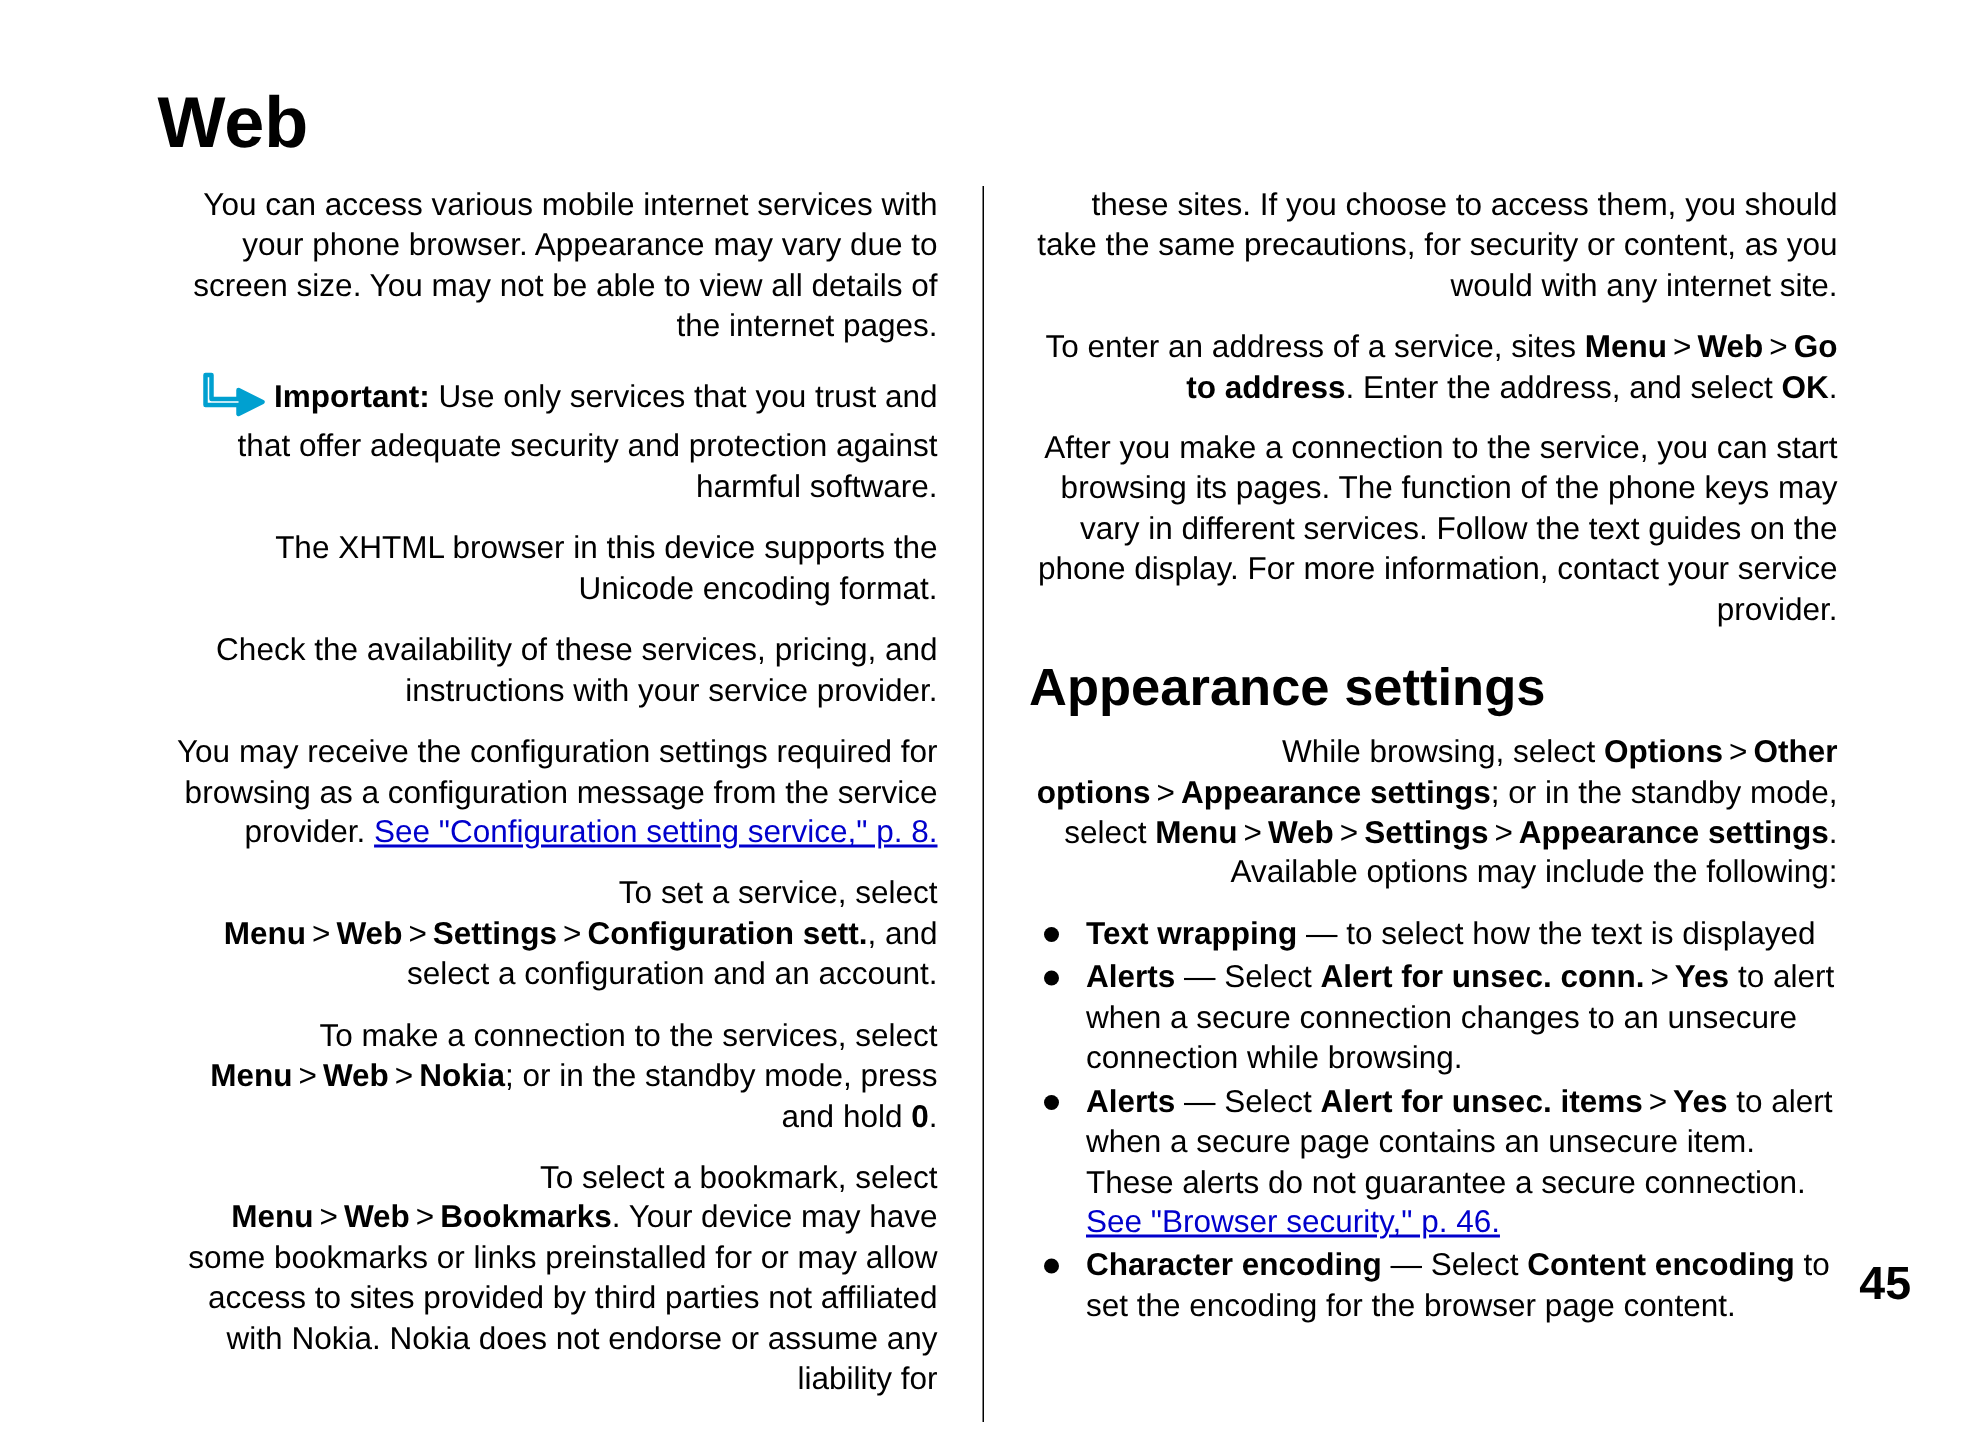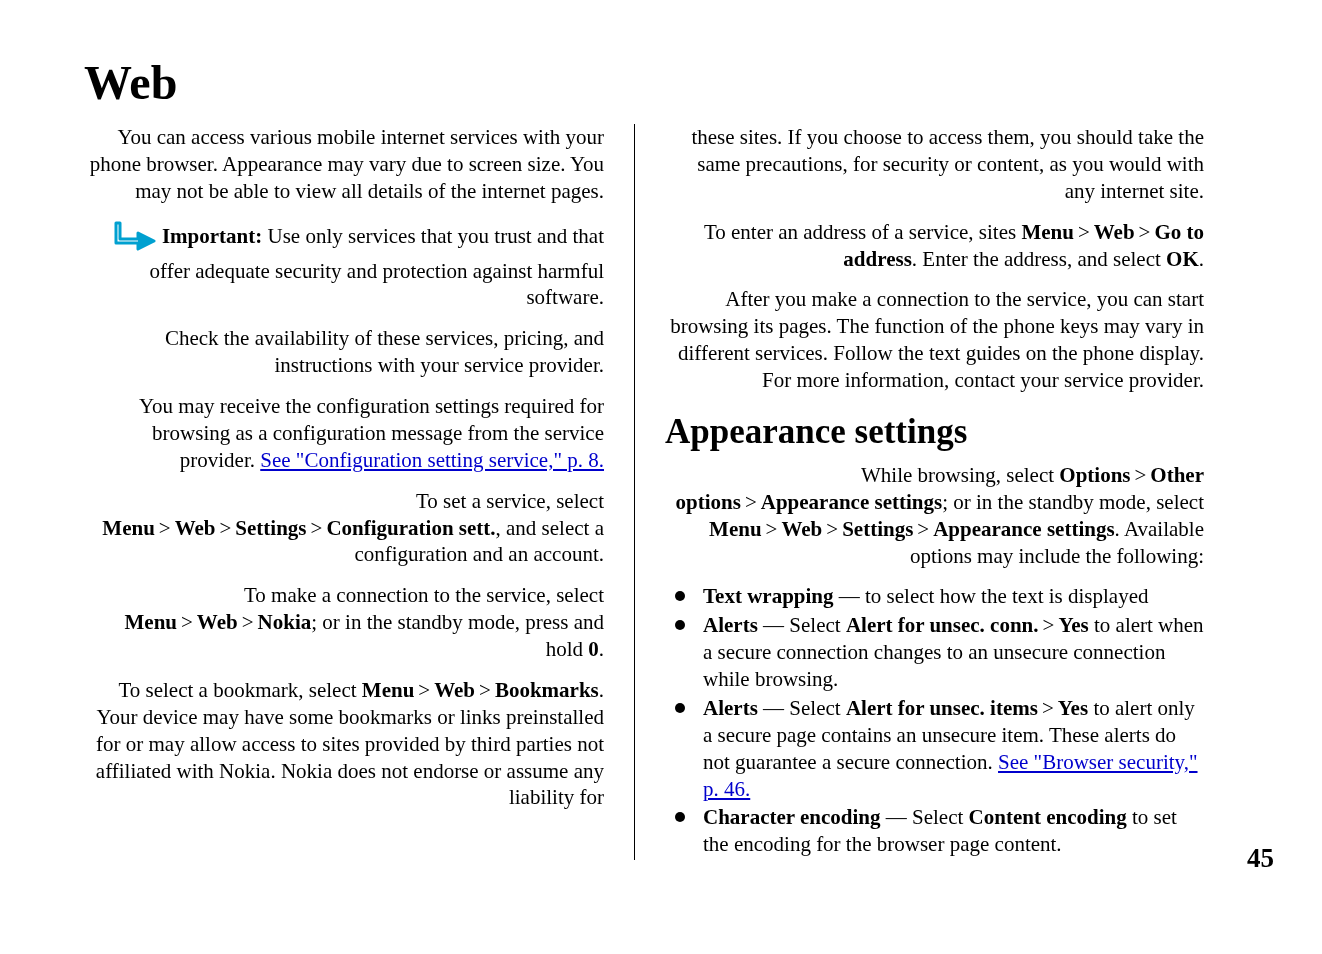--- a/index.html
+++ b/index.html
@@ -5,23 +5,22 @@
   * { margin: 0; padding: 0; box-sizing: border-box; }
   body {
     width: 1322px;
     height: 954px;
     background: #fff;
     font-family: "Segoe UI", "Helvetica Neue", Arial, sans-serif;
     color: #000;
     position: relative;
   }
   .page {
-    padding: 55px 100px 0 84px;
+    padding: 55px 100px 0 105px;
     height: 100%;
-    font-family: Liberation Serif, serif;
   }
   h1 {
     font-size: 48px;
     font-weight: 700;
     margin-bottom: 14px;
   }
   .columns {
     display: flex;
     gap: 0;
   }
@@ -76,21 +75,21 @@
     top: 8px;
     width: 10px;
     height: 10px;
     background: #000;
     border-radius: 50%;
   }
   .pagenum {
     position: absolute;
     right: 48px;
     bottom: 80px;
-    font-size: 27px;
+    font-size: 31px;
     font-weight: 700;
     margin-left: 48px;
   }
   .gt { margin: 0 4px; }
 </style>
 </head>
 <body>
 
 <div class="page">
   <h1>Web</h1>
@@ -103,34 +102,35 @@
 
       <p>
         <span class="icon-wrap">
           <svg width="46" height="32" viewBox="0 0 46 32">
             <path d="M6 4 L6 20 L24 20 L24 14 L40 22 L24 30 L24 24 L2 24 L2 4 Z" fill="none" stroke="#00a0d0" stroke-width="3" stroke-linejoin="round"></path>
             <path d="M24 14 L40 22 L24 30 Z" fill="#00a0d0"></path>
           </svg>
         </span><strong>Important:</strong><span>  Use only services that you trust and that offer adequate security and protection against harmful software.</span>
       </p>
 
+      <p>The XHTML browser in this device supports the Unicode encoding format.</p>
 
       <p>Check the availability of these services, pricing, and instructions with your service provider.</p>
 
       <p>
         <span>You may receive the configuration settings required for browsing as a configuration message from the service provider. </span><a class="link">See "Configuration setting service," p. 8.</a>
       </p>
 
       <p>
         <span>To set a service, select </span><strong>Menu</strong><span class="gt">&gt;</span><strong>Web</strong><span class="gt">&gt;</span><strong>Settings</strong><span class="gt">&gt;</span><strong>Configuration sett.</strong><span>, and select a configuration and an account.</span>
       </p>
 
 
       <p>
-        <span>To make a connection to the service, select </span><strong>Menu</strong><span class="gt">&gt;</span><strong>Web</strong><span class="gt">&gt;</span><strong>Nokia</strong><span>; or in the standby mode, press and hold </span><strong>0</strong><span>.</span>
+        <span>To make a connection to the services, select </span><strong>Menu</strong><span class="gt">&gt;</span><strong>Web</strong><span class="gt">&gt;</span><strong>Nokia</strong><span>; or in the standby mode, press and hold </span><strong>0</strong><span>.</span>
       </p>
 
       <p>
         <span>To select a bookmark, select </span><strong>Menu</strong><span class="gt">&gt;</span><strong>Web</strong><span class="gt">&gt;</span><strong>Bookmarks</strong><span>. Your device may have some bookmarks or links preinstalled for or may allow access to sites provided by third parties not affiliated with Nokia. Nokia does not endorse or assume any liability for</span>
       </p>
 
     </div>
 
     <div class="col right">
 
@@ -150,21 +150,21 @@
       </p>
 
       <ul class="bullets">
         <li>
           <strong>Text wrapping</strong><span>  — to select how the text is displayed</span>
         </li>
         <li>
           <strong>Alerts</strong><span>  — Select </span><strong>Alert for unsec. conn.</strong><span class="gt">&gt;</span><strong>Yes</strong><span> to alert when a secure connection changes to an unsecure connection while browsing.</span>
         </li>
         <li>
-          <strong>Alerts</strong><span>  — Select </span><strong>Alert for unsec. items</strong><span class="gt">&gt;</span><strong>Yes</strong><span> to alert only a secure page contains an unsecure item. These alerts do not guarantee a secure connection. </span><a class="link">See "Browser security," p. 46.</a>
+          <strong>Alerts</strong><span>  — Select </span><strong>Alert for unsec. items</strong><span class="gt">&gt;</span><strong>Yes</strong><span> to alert when a secure page contains an unsecure item. These alerts do not guarantee a secure connection. </span><a class="link">See "Browser security," p. 46.</a>
         </li>
         <li>
           <strong>Character encoding</strong><span> — Select </span><strong>Content encoding</strong><span> to set the encoding for the browser page content.</span>
         </li>
       </ul>
 
     </div>
   </div>
 
   <div class="pagenum">45</div>

